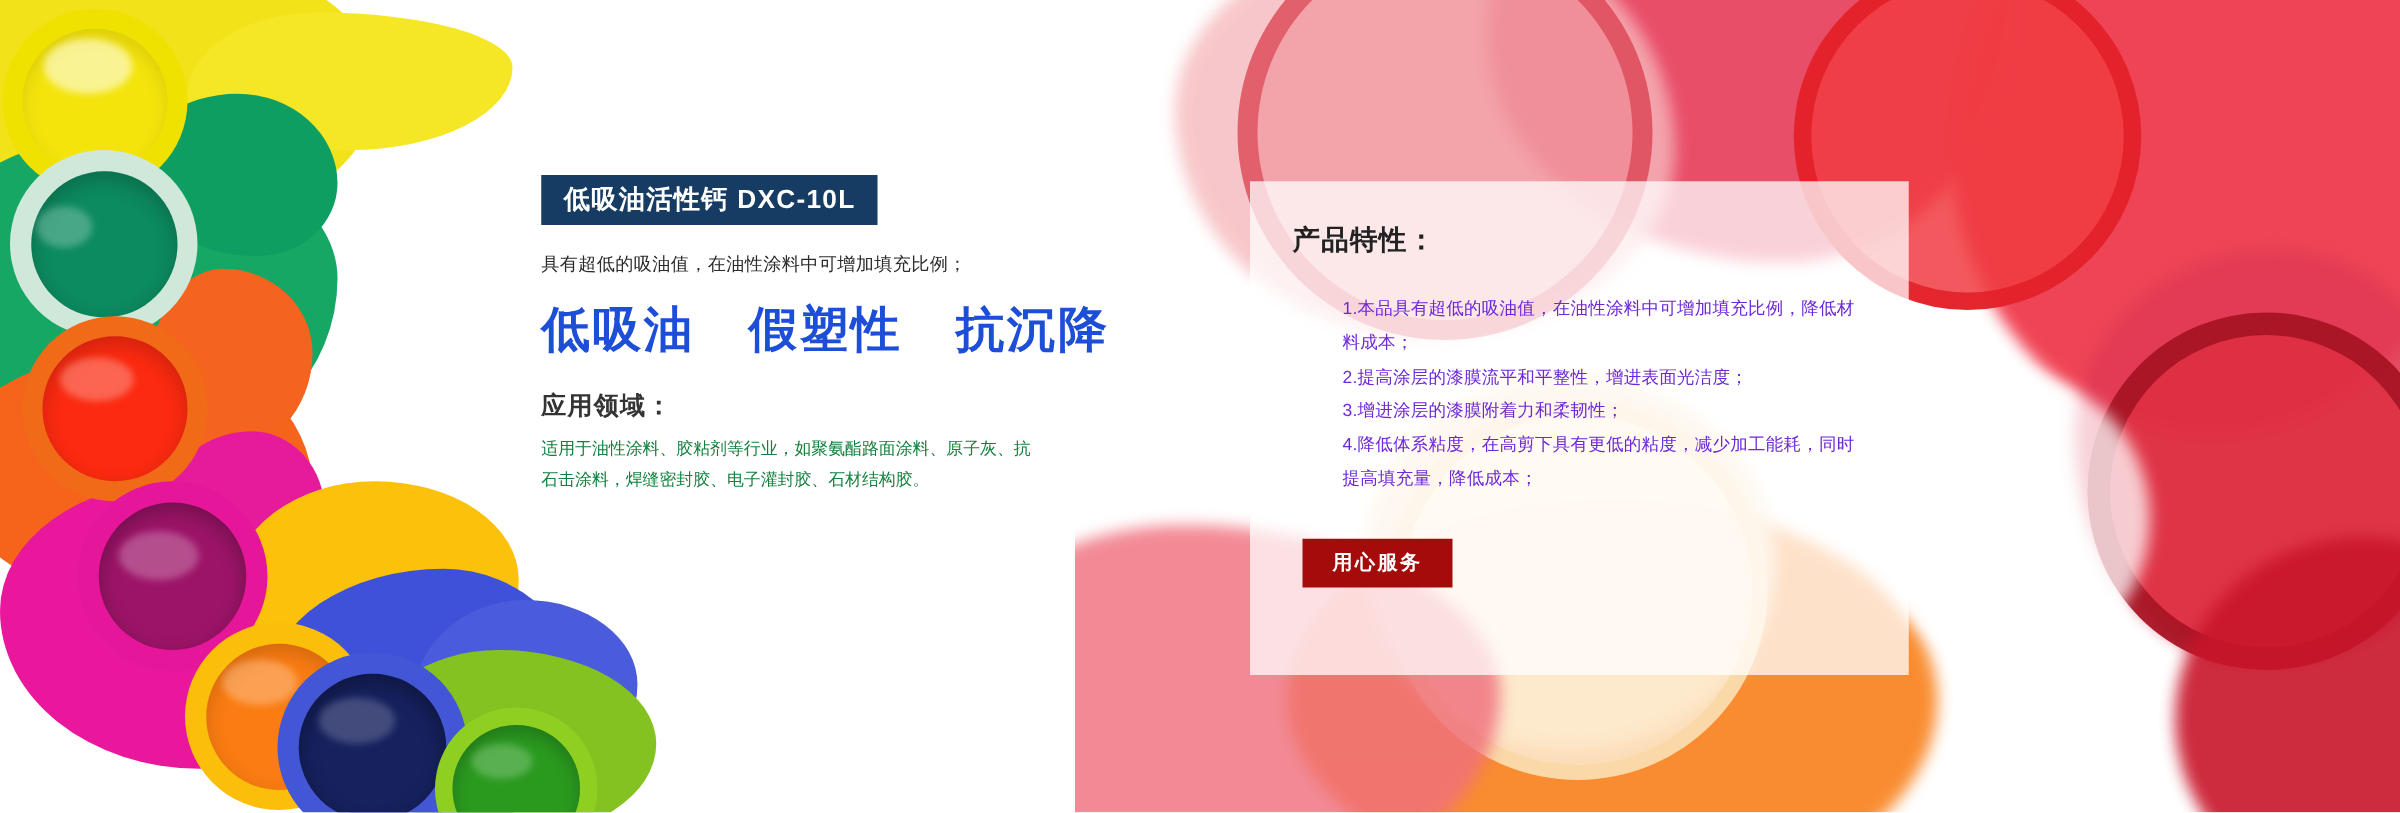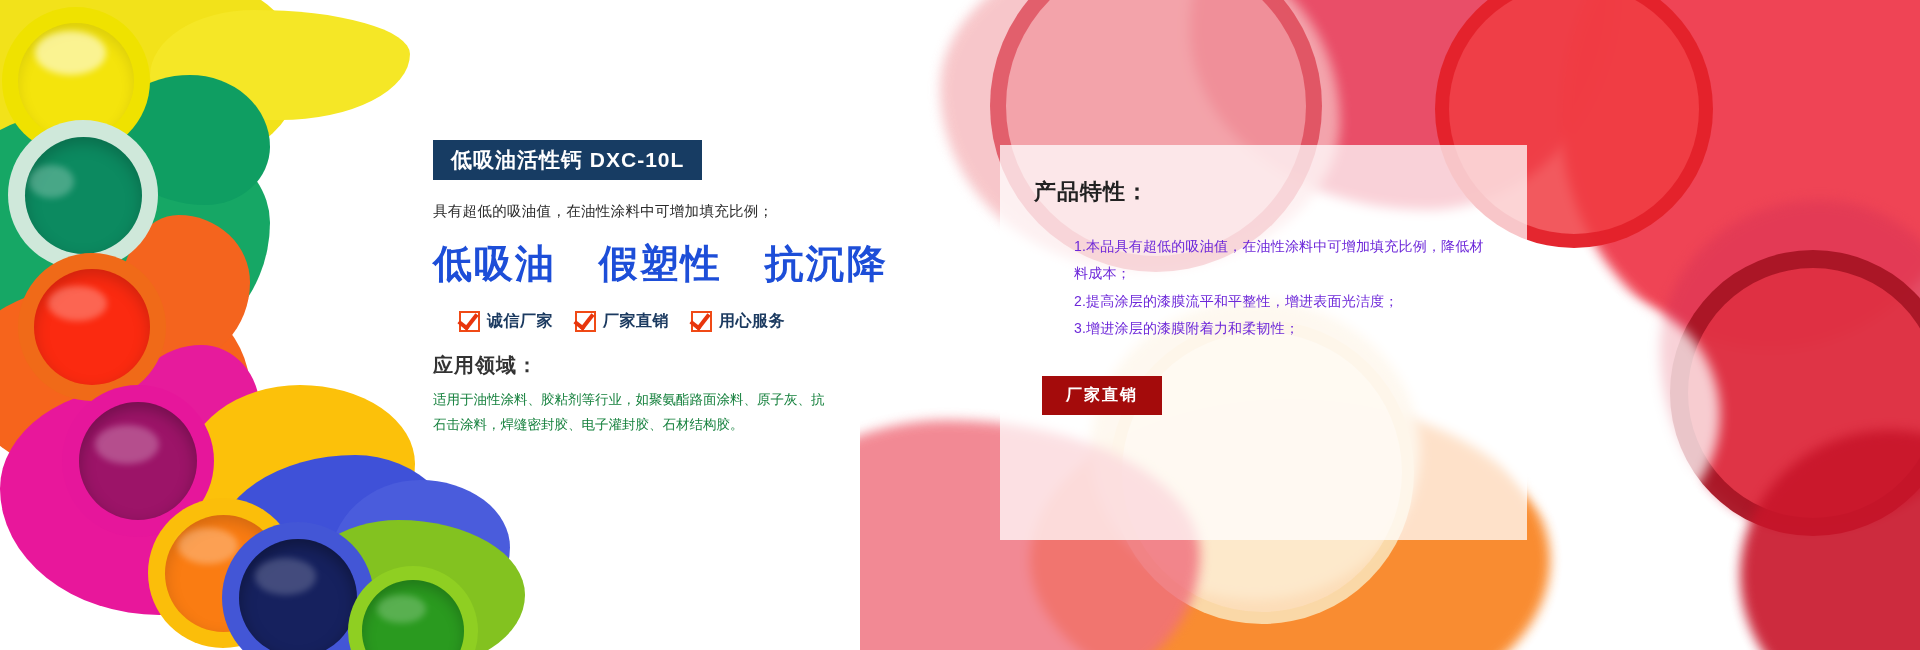--- a/index.html
+++ b/index.html
@@ -189,44 +189,31 @@
     <div class="title-bar">低吸油活性钙 DXC-10L</div>
 
     <div class="subtitle">具有超低的吸油值，在油性涂料中可增加填充比例；</div>
 
     <div class="headline">
       <span>低吸油</span>
       <span>假塑性</span>
       <span>抗沉降</span>
     </div>
 
-    <div class="feature-row">
-      <div class="feature">
-        <span class="chk"></span>
-        <span class="feature-label">诚信厂家</span>
-      </div>
-      <div class="feature">
-        <span class="chk"></span>
-        <span class="feature-label">厂家直销</span>
-      </div>
-      <div class="feature">
-        <span class="chk"></span>
-        <span class="feature-label">用心服务</span>
-      </div>
-    </div>
 
     <div class="section-title">应用领域：</div>
     <div class="section-body">适用于油性涂料、胶粘剂等行业，如聚氨酯路面涂料、原子灰、抗石击涂料，焊缝密封胶、电子灌封胶、石材结构胶。</div>
   </div>
 
   <div class="panel">
     <div class="panel-inner">
       <div class="panel-title">产品特性：</div>
       <ul class="panel-list">
         <li>1.本品具有超低的吸油值，在油性涂料中可增加填充比例，降低材料成本；</li>
         <li>2.提高涂层的漆膜流平和平整性，增进表面光洁度；</li>
         <li>3.增进涂层的漆膜附着力和柔韧性；</li>
+        <li>4.降低体系粘度，在高剪下具有更低的粘度，减少加工能耗，同时提高填充量，降低成本；</li>
       </ul>
-      <button class="cta">厂家直销</button>
+      <button class="cta">用心服务</button>
     </div>
   </div>
 
 </div>
 
 </body></html>

